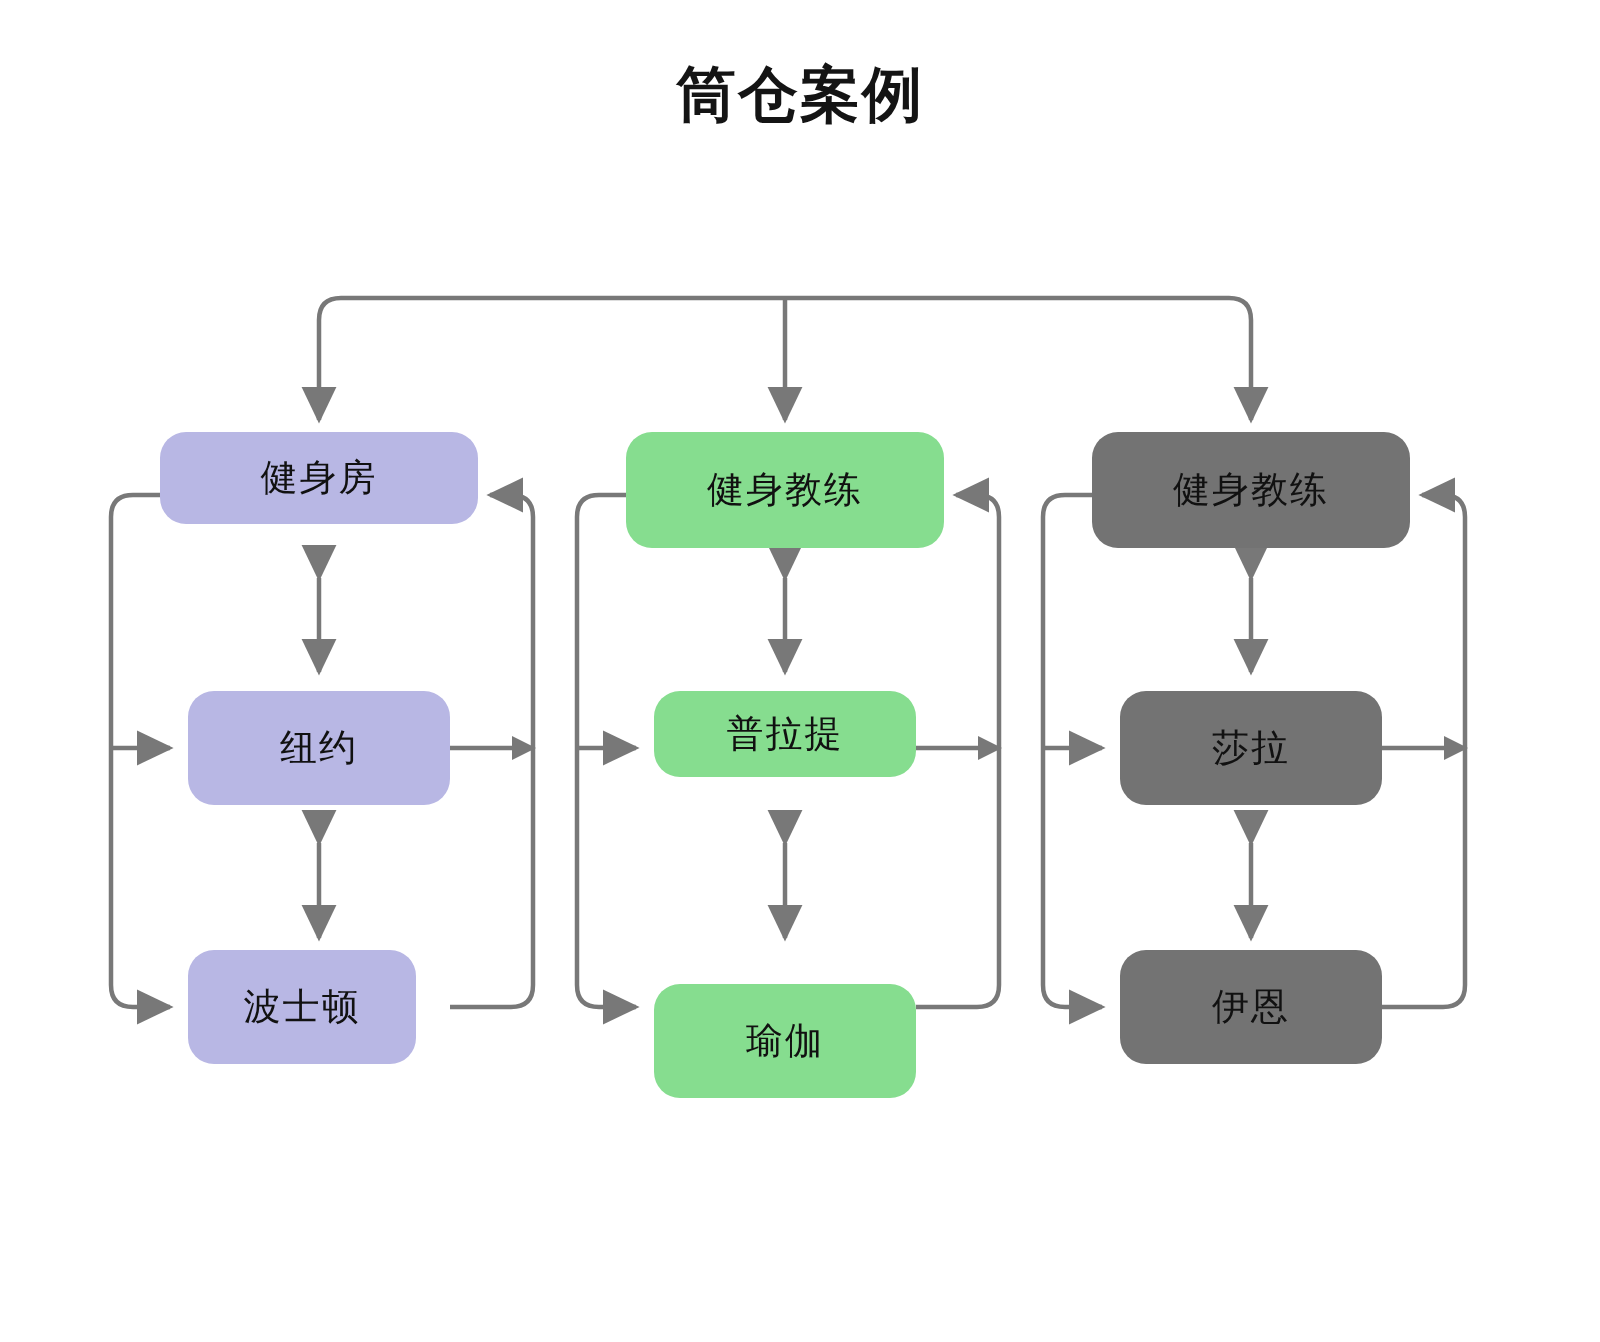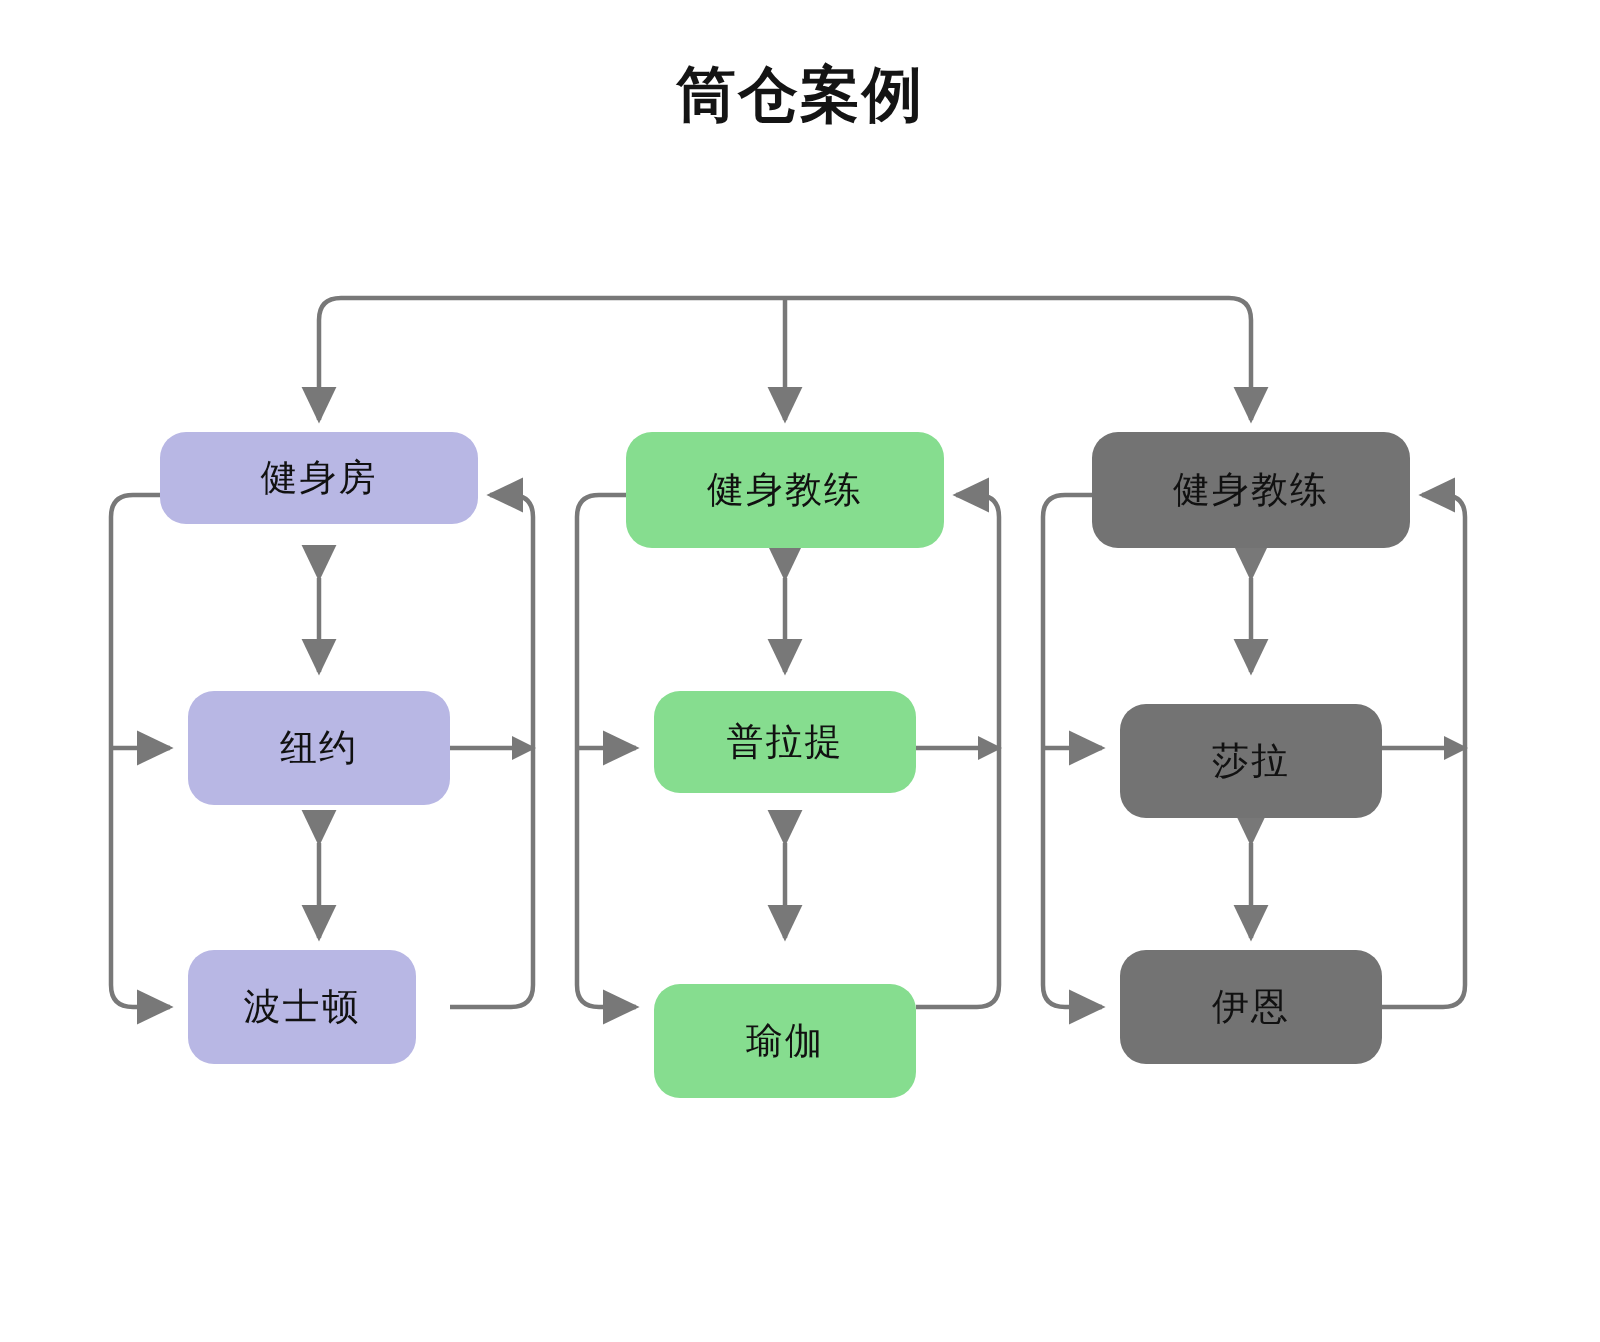--- a/index.html
+++ b/index.html
@@ -123,31 +123,31 @@
   <div class="node purple" style="left:188px; top:691px; width:262px; height:114px;">
     <span>纽约</span>
   </div>
   <div class="node purple" style="left:188px; top:950px; width:228px; height:114px;">
     <span>波士顿</span>
   </div>
 
   <div class="node green" style="left:626px; top:432px; width:318px; height:116px;">
     <span>健身教练</span>
   </div>
-  <div class="node green" style="left:654px; top:691px; width:262px; height:102px;text-align:center;">
+  <div class="node green" style="left:654px; top:691px; width:262px; height:86px;text-align:center;">
     <span>普拉提</span>
   </div>
   <div class="node green" style="left:654px; top:984px; width:262px; height:114px;">
     <span>瑜伽</span>
   </div>
 
   <div class="node orange" style="left:1092px; top:432px; width:318px; height:116px;">
     <span>健身教练</span>
   </div>
-  <div class="node orange" style="left:1120px; top:691px; width:262px; height:114px;margin-top:13px;">
+  <div class="node orange" style="left:1120px; top:691px; width:262px; height:114px;">
     <span>莎拉</span>
   </div>
   <div class="node orange" style="left:1120px; top:950px; width:262px; height:114px;">
     <span>伊恩</span>
   </div>
 
   <div class="footer">
     
     
     

